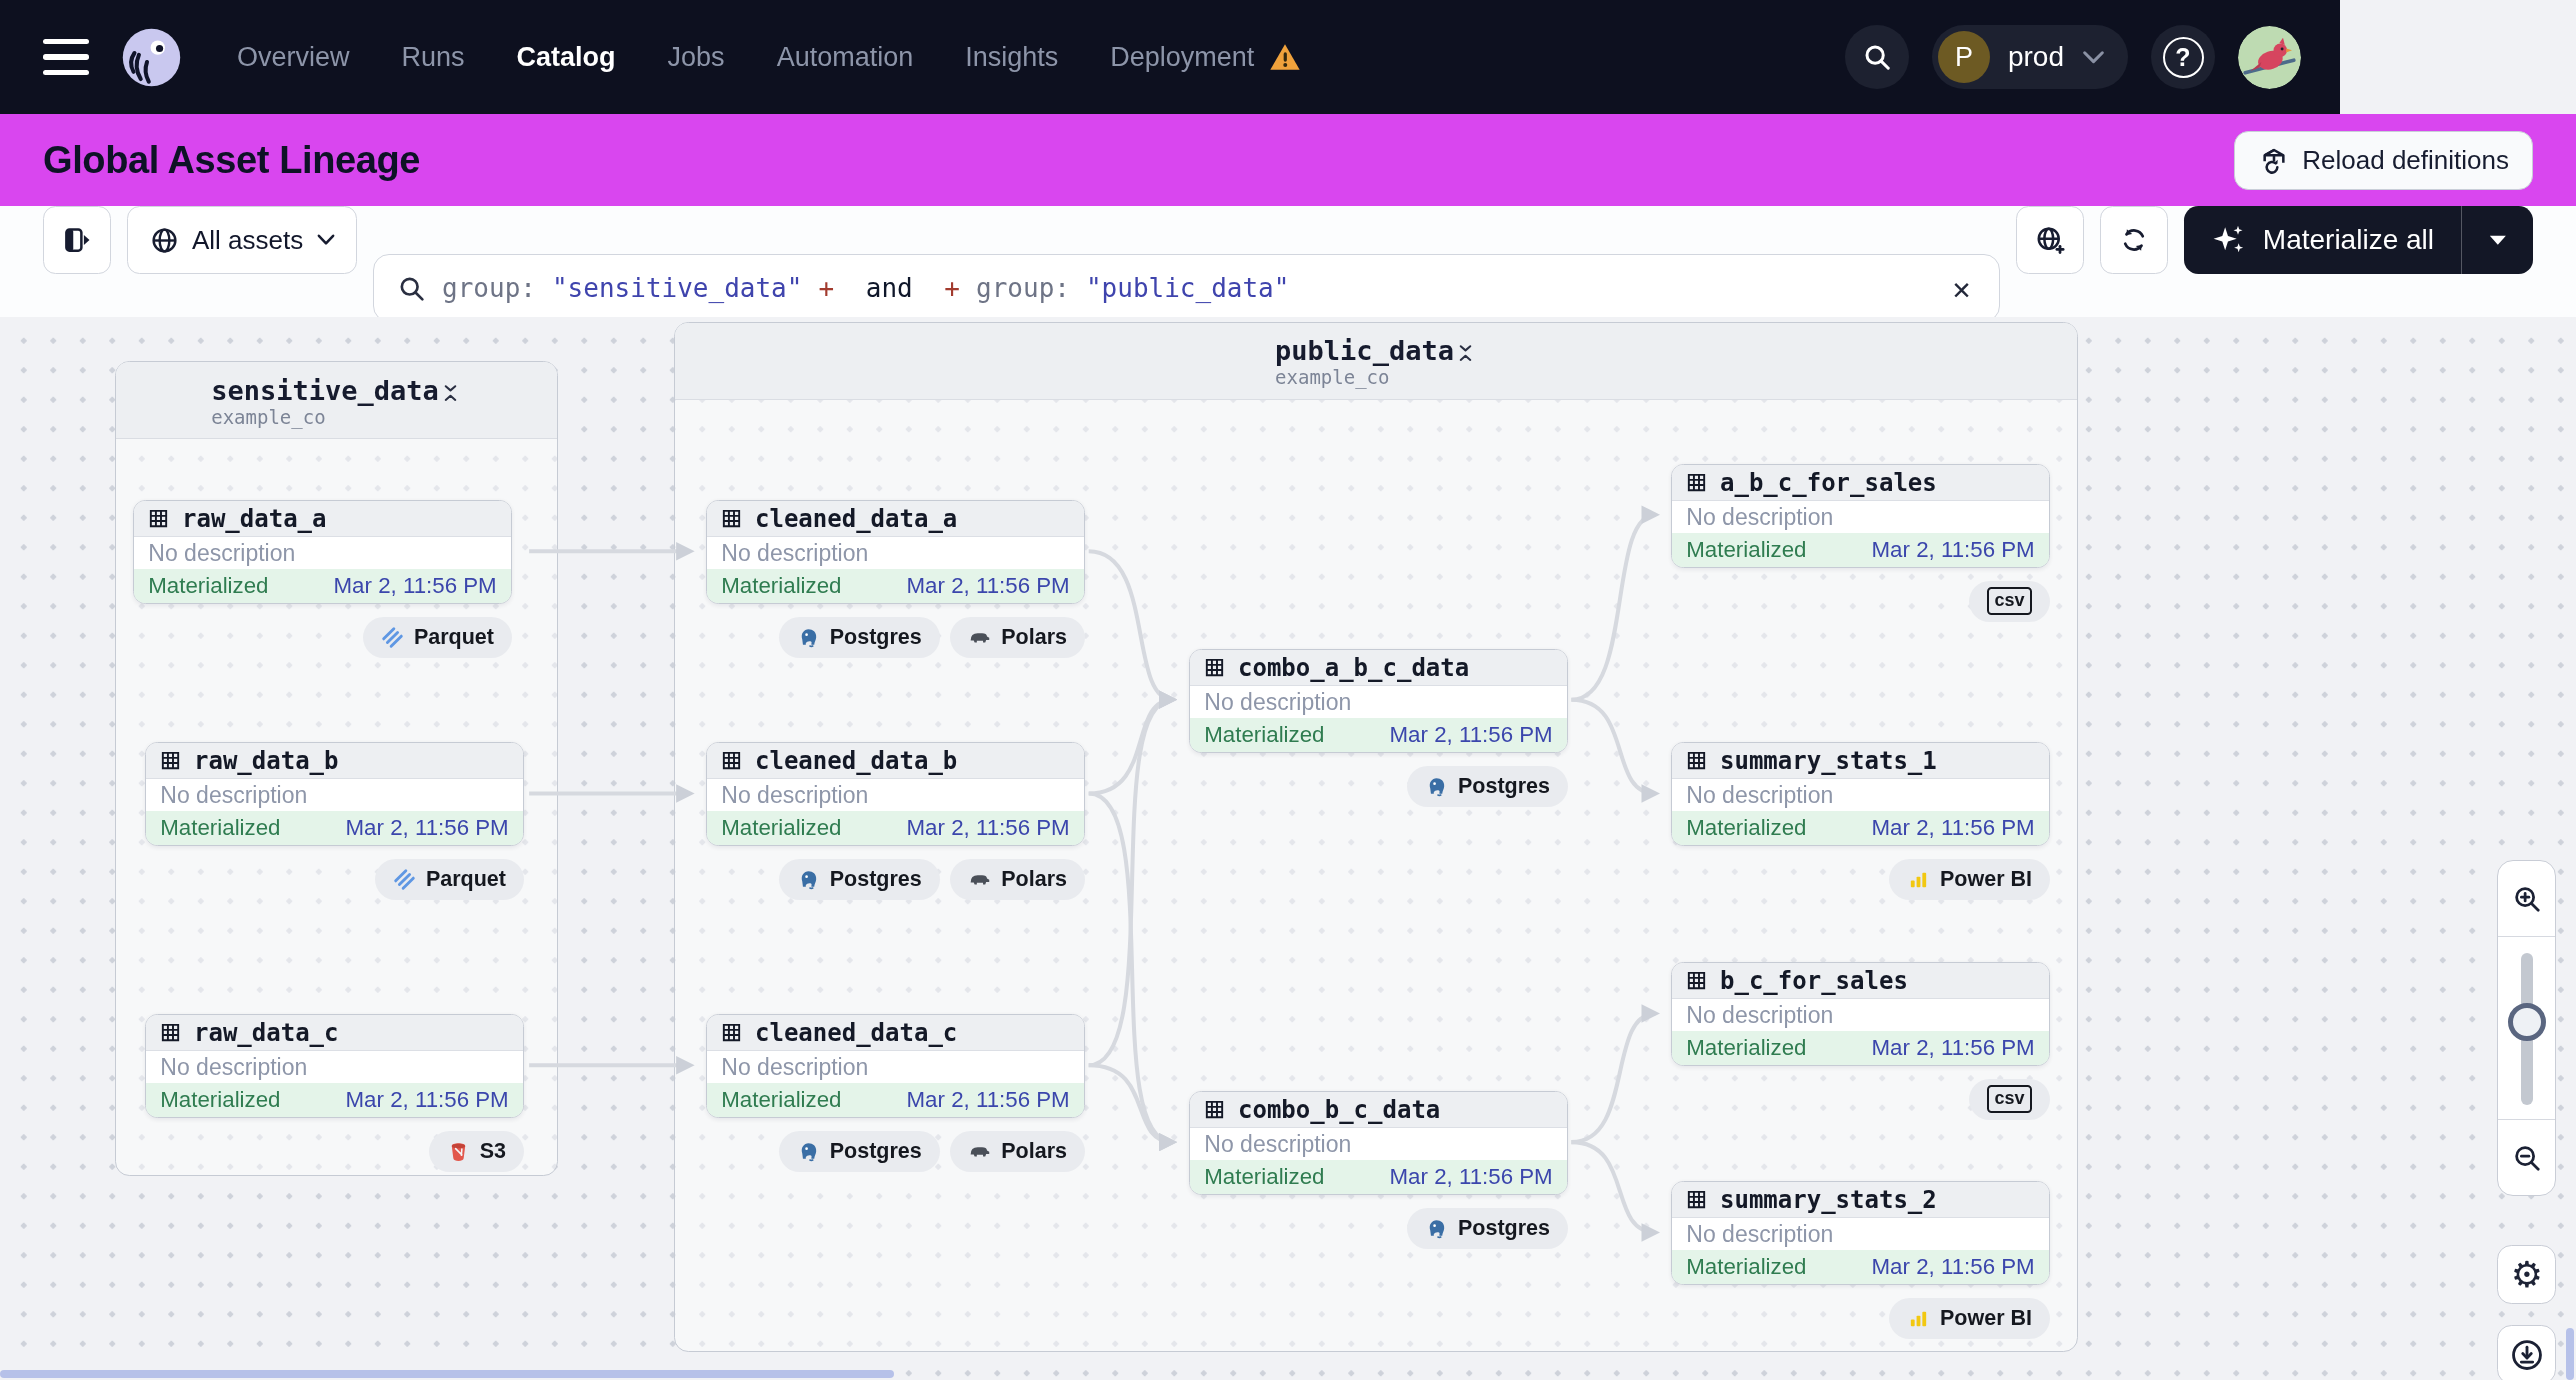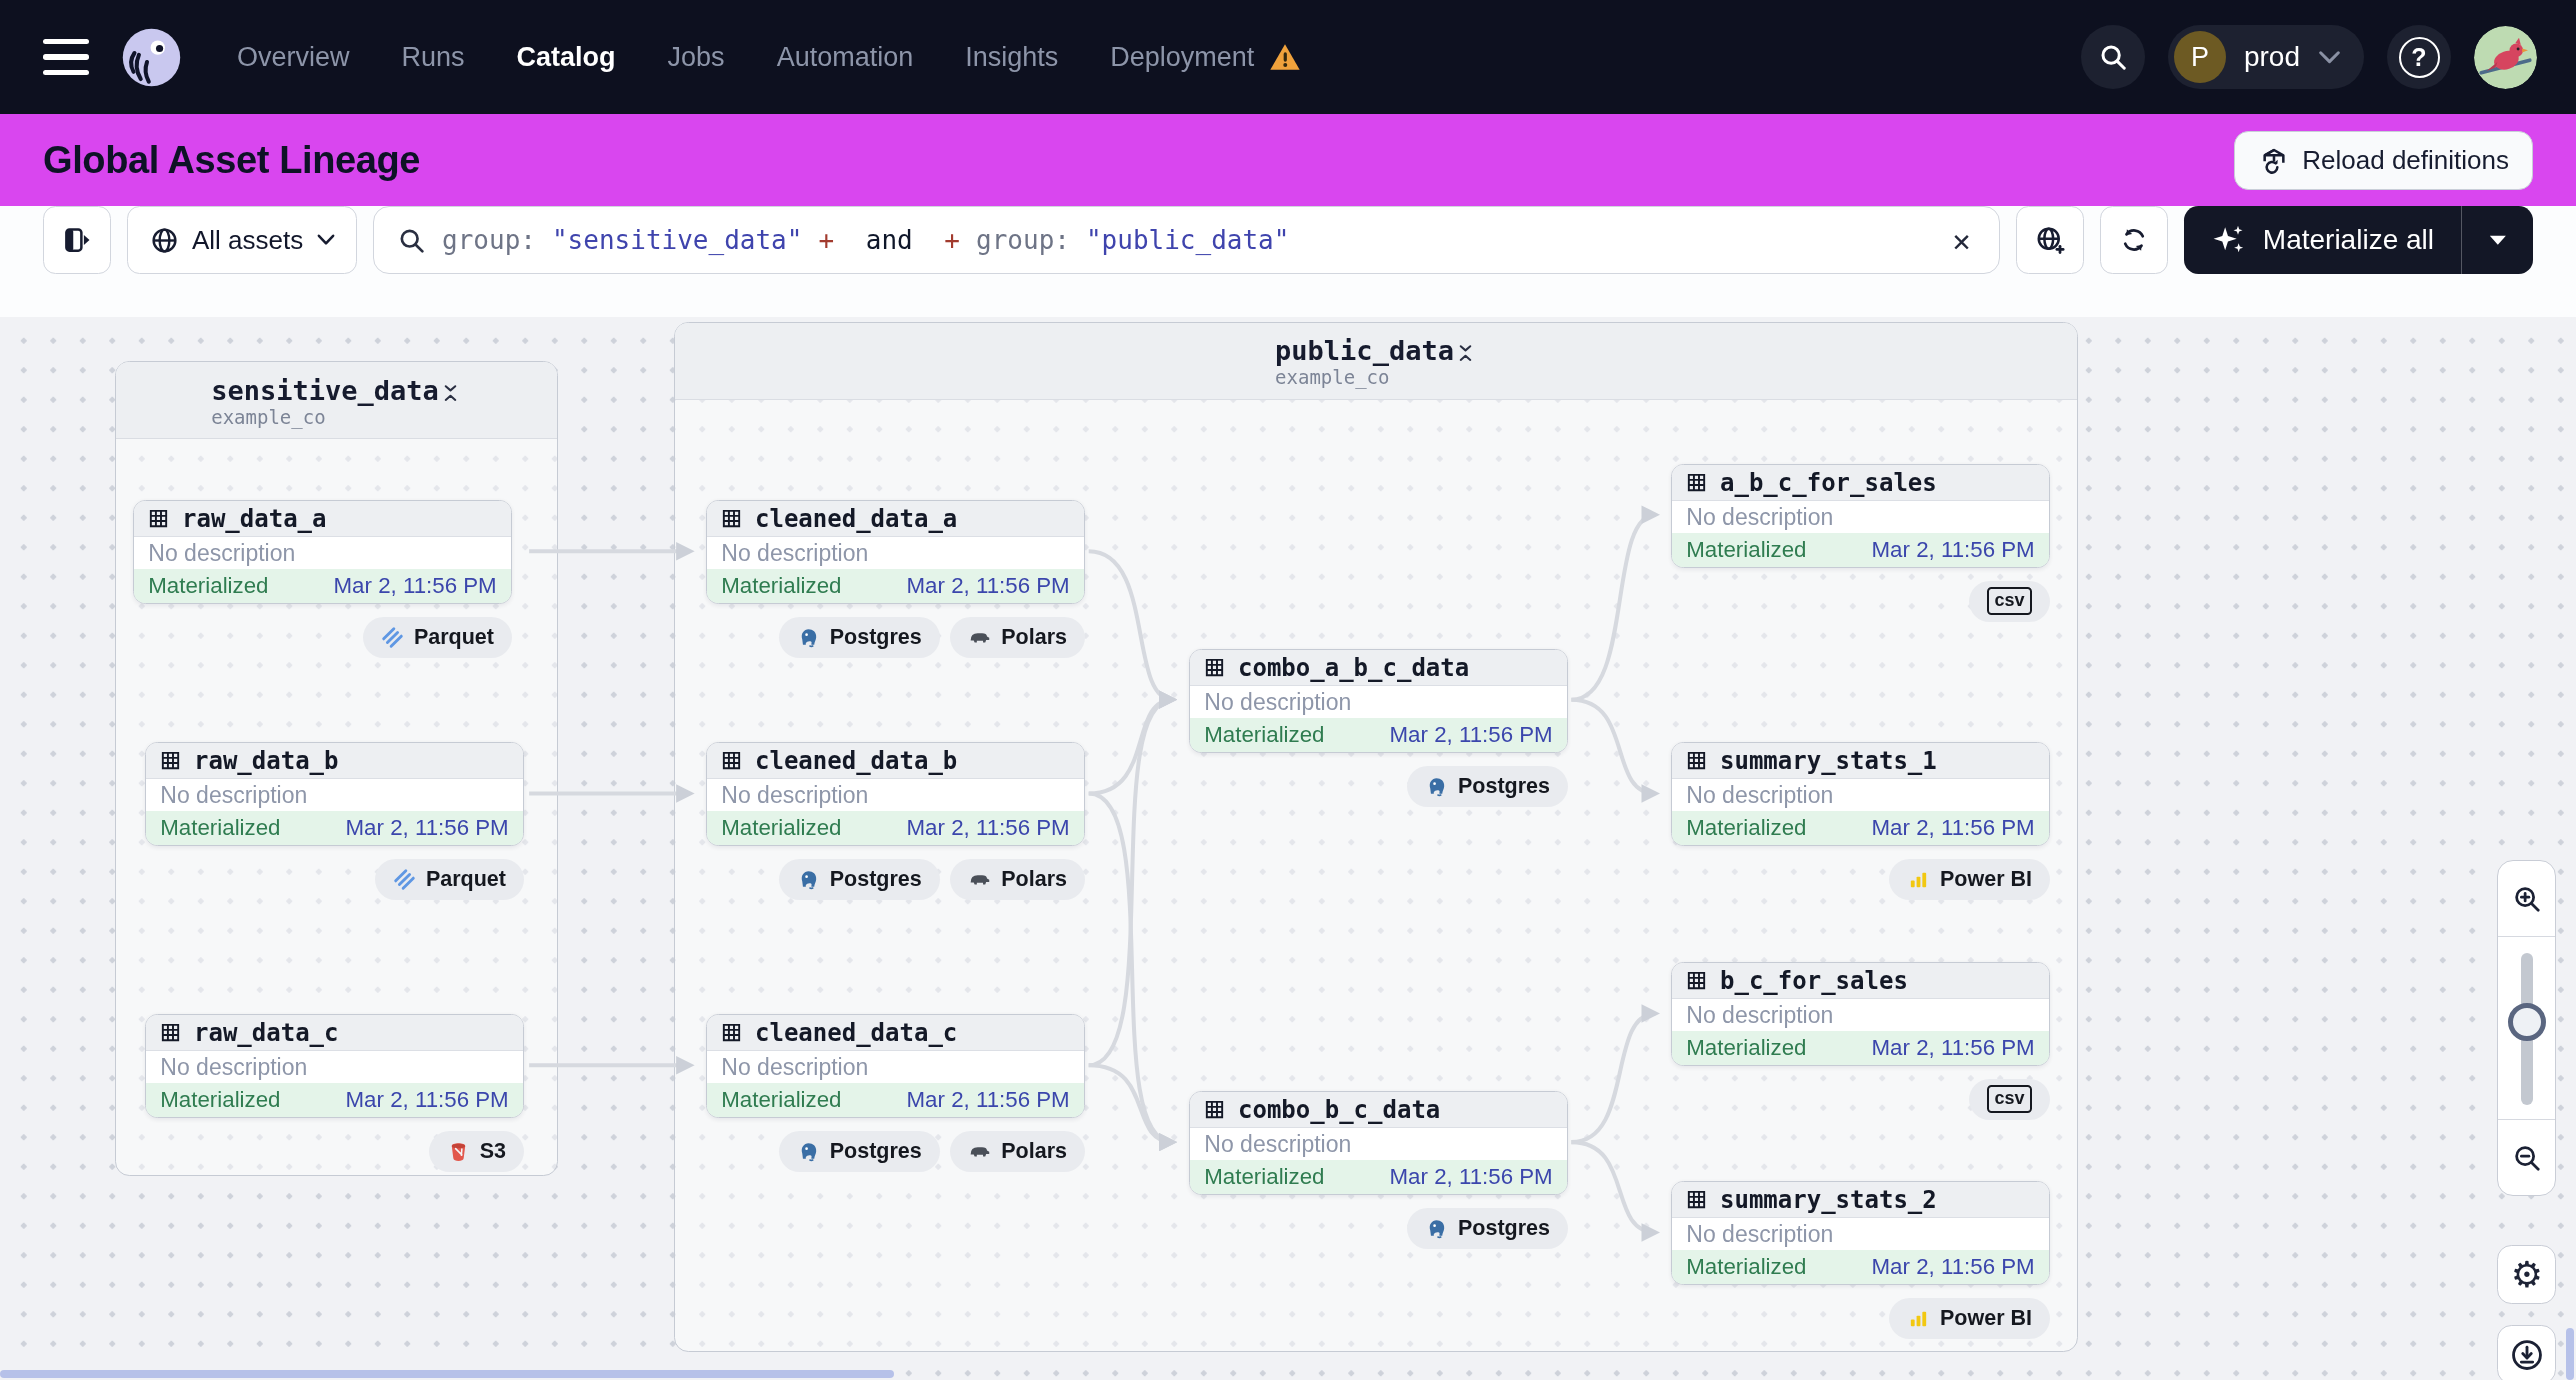--- a/index.html
+++ b/index.html
@@ -1,19 +1,19 @@
 <!DOCTYPE html>
 <html style="font-size:14.3px"><head>
 <meta charset="utf-8">
 <style>
   * { margin:0; padding:0; box-sizing:border-box; }
   html,body { width:2576px; height:1380px; overflow:hidden; font-family:"Liberation Sans",sans-serif; background:#f1f2f5; }
 
   
-  .topbar { position:absolute; left:0; top:0; width:2576px; height:114px; background:#0d101f; display:flex; align-items:center; }
+  .topbar { position:absolute; left:0; top:0; width:2340px; height:114px; background:#0d101f; display:flex; align-items:center; }
   .hamburger { width:46px; height:36px; margin-left:43px; display:flex; flex-direction:column; justify-content:space-between; cursor:pointer; }
   .hamburger span { display:block; height:5.4px; border-radius:2.7px; background:#fff; }
   .logo { margin-left:32px; width:61px; height:61px; }
   .menu { display:flex; gap:52px; margin-left:55px; font-size:27px; color:#8d95a9; align-items:center; }
   .menu .mitem { cursor:pointer; }
   .menu .active { color:#ffffff; font-weight:700; }
   .dep-wrap { display:flex; align-items:center; gap:14.3px; }
   .nav-right { margin-left:auto; margin-right:39px; display:flex; align-items:center; gap:23px; }
   .circ-btn { width:64px; height:64px; border-radius:50%; background:#1d2130; display:flex; align-items:center; justify-content:center; cursor:pointer; }
   .env-pill { height:64px; border-radius:893px; background:#1d2130; display:flex; align-items:center; gap:18px; padding:0 23px 0 6.3px; cursor:pointer; }
@@ -24,21 +24,21 @@
 
   
   .titlebar { position:absolute; left:0; top:114px; width:2576px; height:93px; background:#d946ef; border-bottom:1.8px solid #e2e5ea; display:flex; align-items:center; padding:0 43px; }
   .page-title { font-size:38px; font-weight:700; color:#0e1226; letter-spacing:-0.4px; }
   .reload-btn { margin-left:auto; height:59px; border:1.8px solid #c9ced8; border-radius:14.3px; background:#f9fafc; display:flex; align-items:center; gap:12.5px; padding:0 23px; font-size:26px; color:#171c30; cursor:pointer; }
 
   
   .toolbar { position:absolute; left:0; top:206px; width:2576px; height:111px; background:#fcfdfe; display:flex; align-items:flex-start; padding:0 43px; gap:16px; }
   .tbtn { height:68px; min-width:68px; border:1.8px solid #d2d6de; border-radius:12.5px; background:#fff; display:flex; align-items:center; justify-content:center; cursor:pointer; }
   .scope-btn { height:68px; border:1.8px solid #d2d6de; border-radius:12.5px; background:#fff; display:flex; align-items:center; gap:13.4px; padding:0 21.5px; font-size:26px; color:#12172b; cursor:pointer; }
-  .searchbox { flex:1; height:68px; border:1.8px solid #d2d6de; border-radius:16px; background:#fff; display:flex; align-items:center; gap:16px; padding:0 23px; font-family:"DejaVu Sans Mono",monospace; font-size:26px; cursor:text; }
+  .searchbox { flex:1; height:68px; border:1.8px solid #d2d6de; border-radius:16px; background:#fff; display:flex; align-items:center; gap:16px; padding:0 23px; font-family:"DejaVu Sans Mono",monospace; font-size:26px; cursor:text;margin-top:48px; }
   .searchbox .seg { white-space:pre; }
   .q-key { color:#6e7486; } .q-string { color:#3f44ad; } .q-op { color:#a23b2e; } .q-bool { color:#0f172a; }
   .clear-x { margin-left:auto; color:#23283a; font-size:30px; cursor:pointer; padding:0 5.4px; }
   .mat-btn { height:68px; background:#131726; border-radius:14.3px; display:flex; align-items:stretch; overflow:hidden; color:#fff; cursor:pointer; }
   .mat-main { display:flex; align-items:center; gap:16px; padding:0 27px; font-size:28px; }
   .mat-caret { width:72px; border-left:0.9px solid rgba(255,255,255,.28); display:flex; align-items:center; justify-content:center; }
 
   
   .canvas { position:absolute; left:0; top:317px; width:2576px; height:1063px; background:#f1f2f5;
     background-image:radial-gradient(circle,#ced2da 2.7px,transparent 2.7px); background-size:29.5px 29.5px; background-position:9px 9px; }

